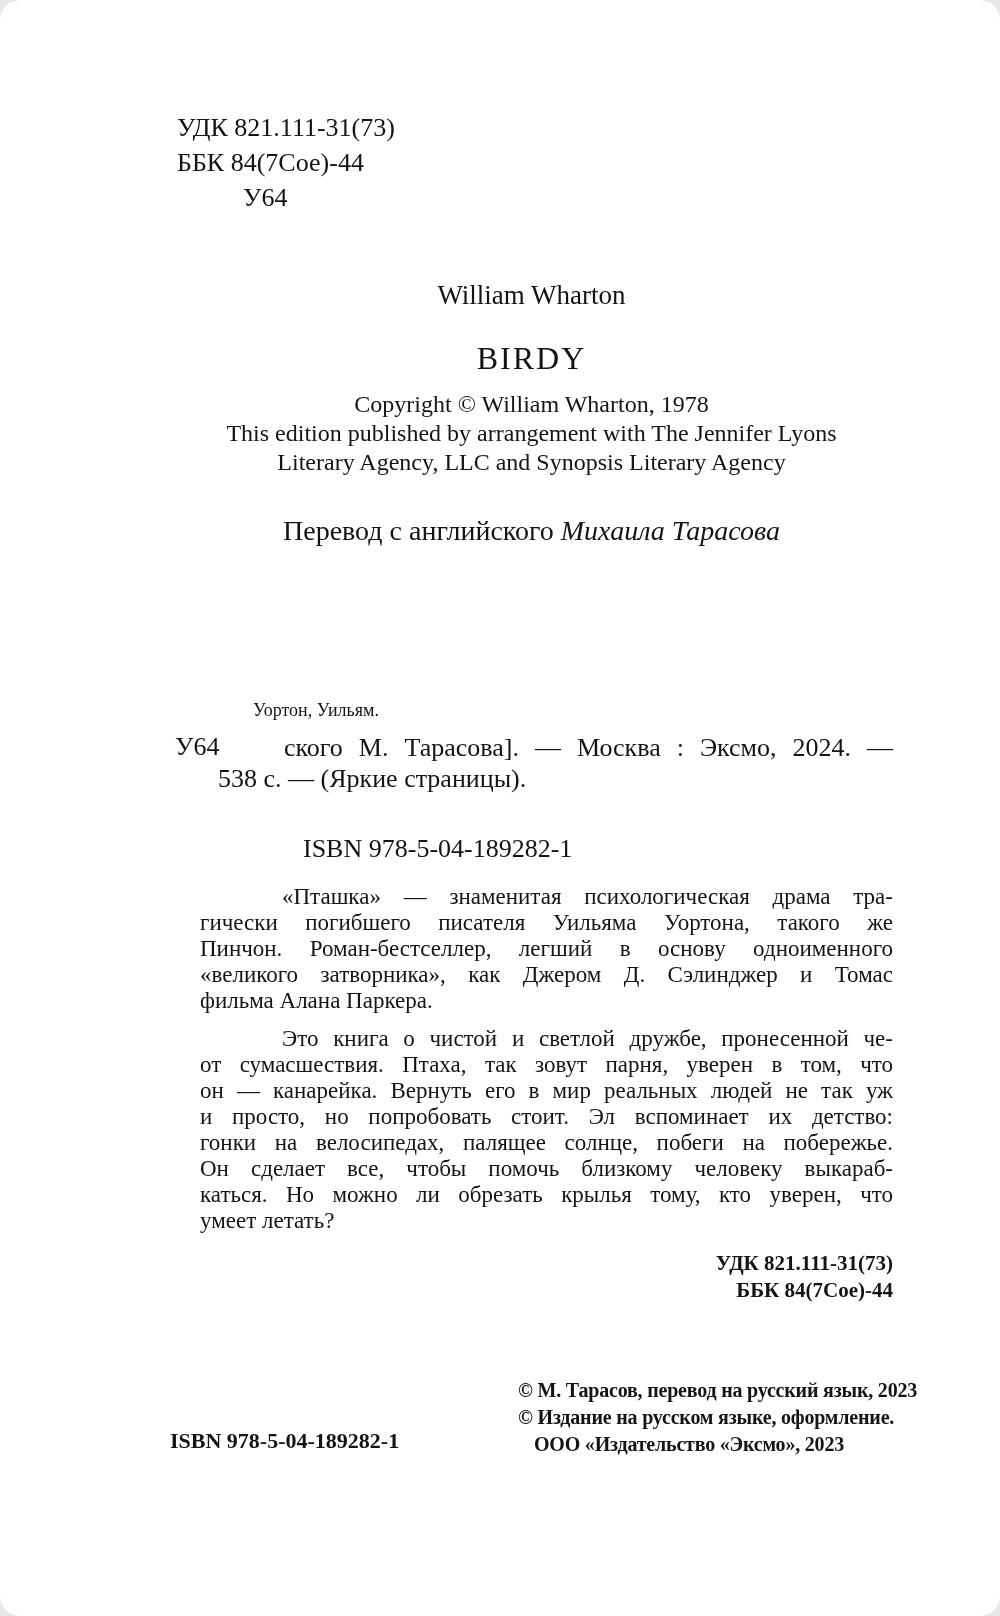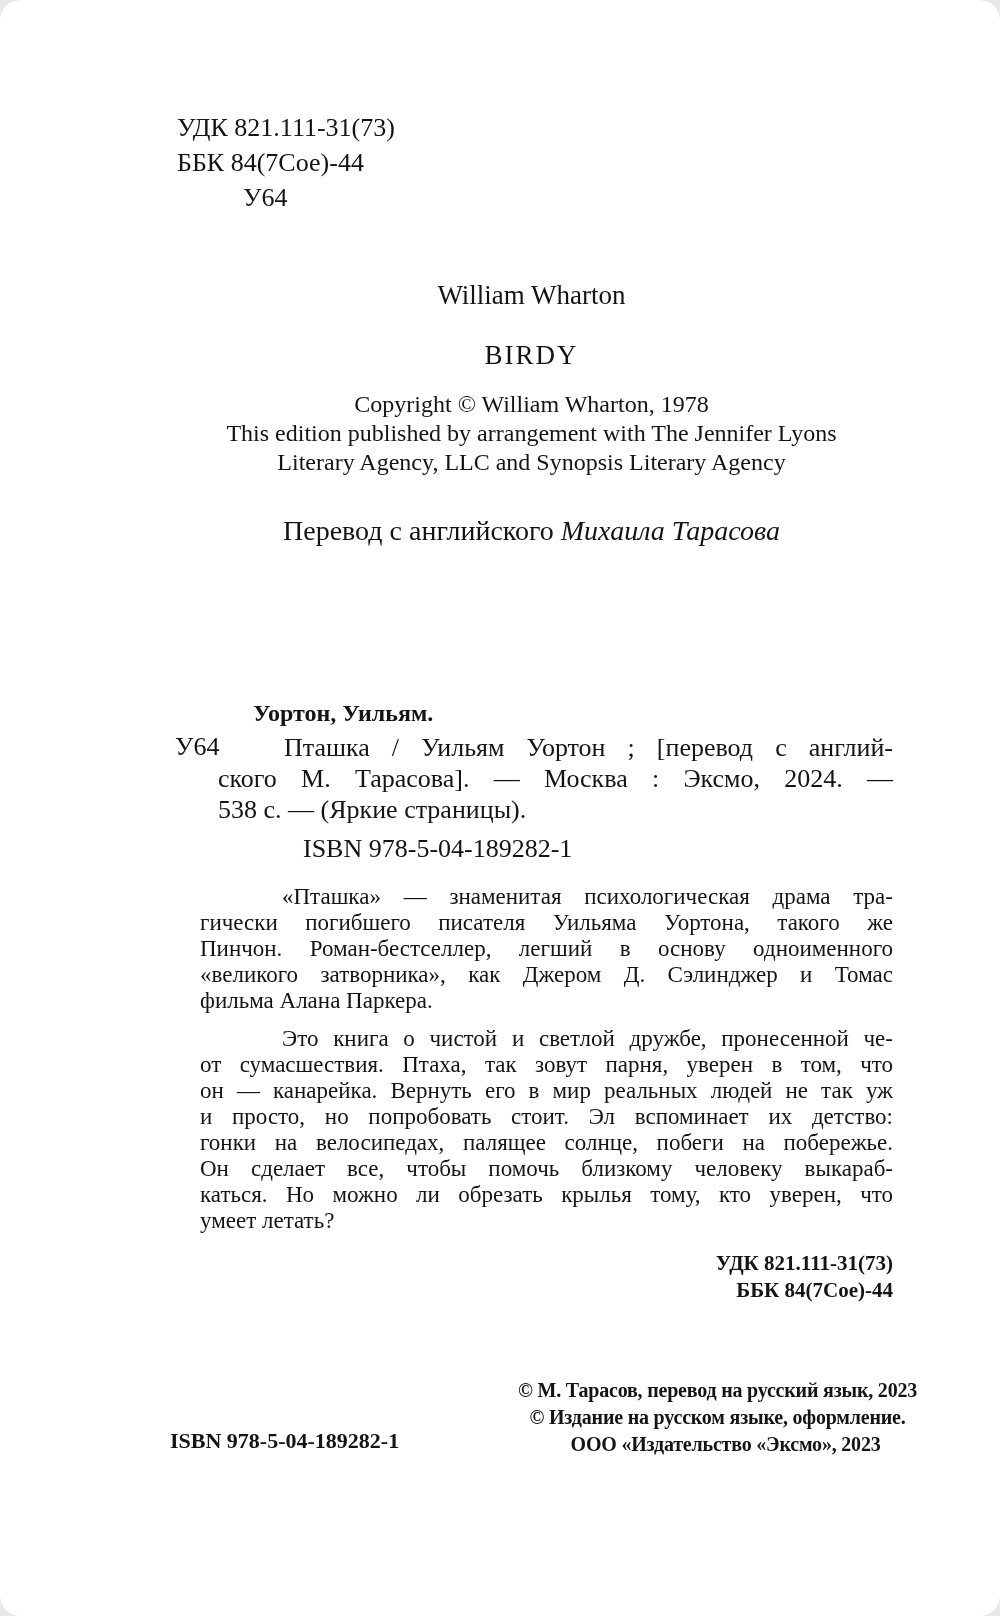--- a/index.html
+++ b/index.html
@@ -12,27 +12,27 @@
   }
   .abs { position:absolute; }
 
   
   .top-codes { left:177px; top:110px; font-size:26px; line-height:35px; }
   .top-codes .sign-indent { padding-left:66px; }
 
   
   .center-band { left:170px; width:723px; text-align:center; }
   .author-line { top:280px; font-size:27px; }
-  .title-line  { top:340px; font-size:27px; letter-spacing:2px; }
+  .title-line  { top:340px; font-size:32px; letter-spacing:2px; }
   .copyright-block { top:390px; font-size:24px; line-height:29px; }
   .translation-line { top:515px; font-size:28px; }
   .translation-line .it { font-style:italic; }
 
   
-  .catalog-heading { left:253px; top:700px; font-size:24px; font-weight:bold; }
+  .catalog-heading { left:253px; top:700px; font-size:18px; font-weight:normal; }
   .catalog-sign { left:175px; top:732px; font-size:26px; }
   .catalog-entry { left:218px; top:732px; width:675px; font-size:26px; line-height:31px; }
   .catalog-entry .tline:first-child { text-indent:66px; }
   .isbn-mid { left:303px; top:834px; font-size:26px; }
 
   
   .annot { left:200px; width:693px; font-size:23px; line-height:26px; }
   .annot-1 { top:884px; }
   .annot-2 { top:1026px; }
   .annot .tline:first-child { text-indent:82px;font-family:Liberation Serif, serif; }
@@ -41,21 +41,21 @@
   .jblock .tline { text-align:justify; }
   .jblock .tline:not(:last-child) { text-align-last:justify; }
   .tline { display:block; width:100%; }
 
   
   .footer-codes { right:107px; top:1250px; text-align:right; font-size:21px; font-weight:bold; line-height:27px; }
 
   
   .imprint-isbn { left:170px; top:1428px; font-size:22px; font-weight:bold; white-space:nowrap; }
   .imprint-right { left:518px; top:1377px; font-size:20px; font-weight:bold; line-height:27px; letter-spacing:-0.2px; }
-  .imprint-right .tline { white-space:nowrap;text-align:center; }
+  .imprint-right .tline { white-space:nowrap; }
   .imprint-right .tline:last-child { text-indent:16px; }
 </style>
 </head>
 <body>
 
 <div class="page">
 
   <div class="abs top-codes">
     <div class="tline">УДК 821.111-31(73)</div>
     <div class="tline">ББК 84(7Сое)-44</div>
@@ -71,21 +71,20 @@
       <div class="tline">Literary Agency, LLC and Synopsis Literary Agency</div>
     </div>
 
   <div class="abs center-band translation-line">
     <span>Перевод с английского </span><span class="it">Михаила Тарасова</span>
   </div>
 
   <div class="abs catalog-heading">Уортон, Уильям.</div>
   <div class="abs catalog-sign">У64</div>
   <div class="abs catalog-entry jblock">
-      <div class="tline">Пташка / Уильям Уортон ; [перевод с англий-</div>
       <div class="tline">ского М. Тарасова]. — Москва : Эксмо, 2024. —</div>
       <div class="tline">538 с. — (Яркие страницы).</div>
     </div>
   <div class="abs isbn-mid">ISBN 978-5-04-189282-1</div>
 
   <div class="abs annot annot-1 jblock">
       <div class="tline">«Пташка» — знаменитая психологическая драма тра-</div>
       <div class="tline">гически погибшего писателя Уильяма Уортона, такого же</div>
       <div class="tline">Пинчон. Роман-бестселлер, легший в основу одноименного</div>
       <div class="tline">«великого затворника», как Джером Д. Сэлинджер и Томас</div>

